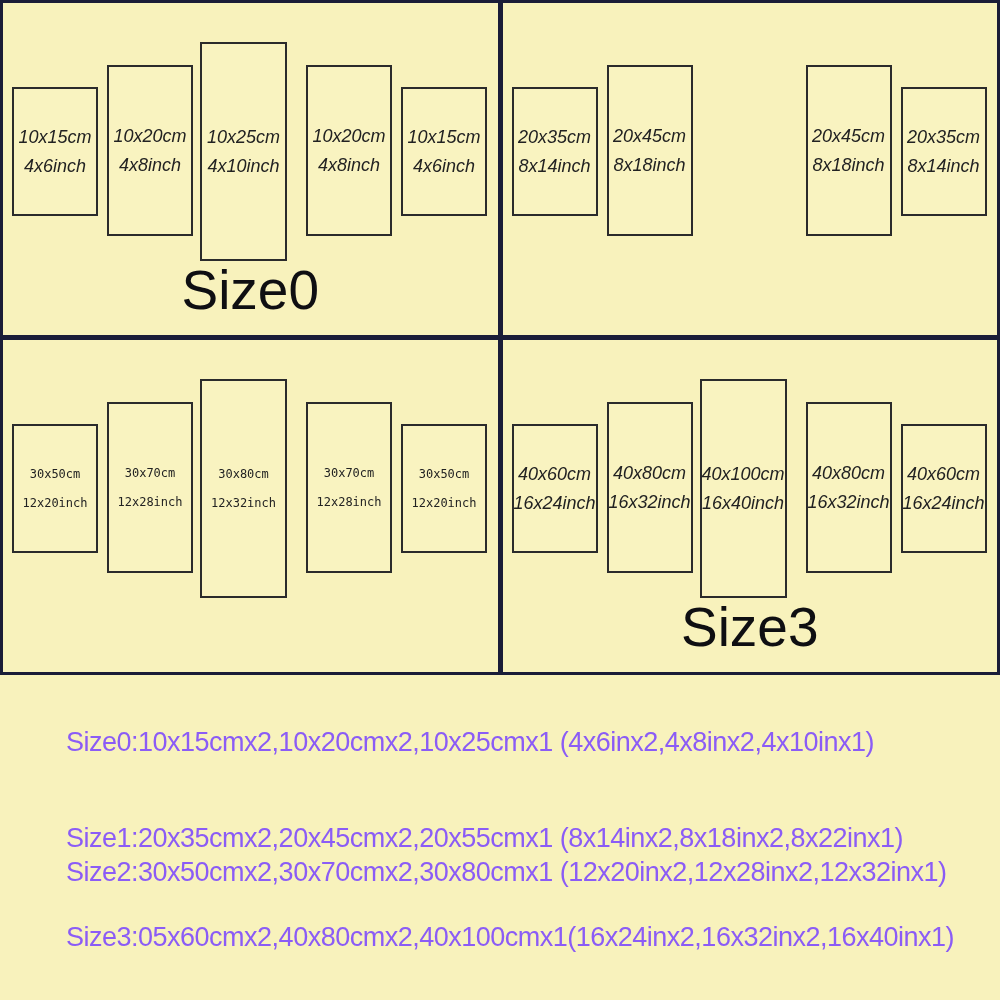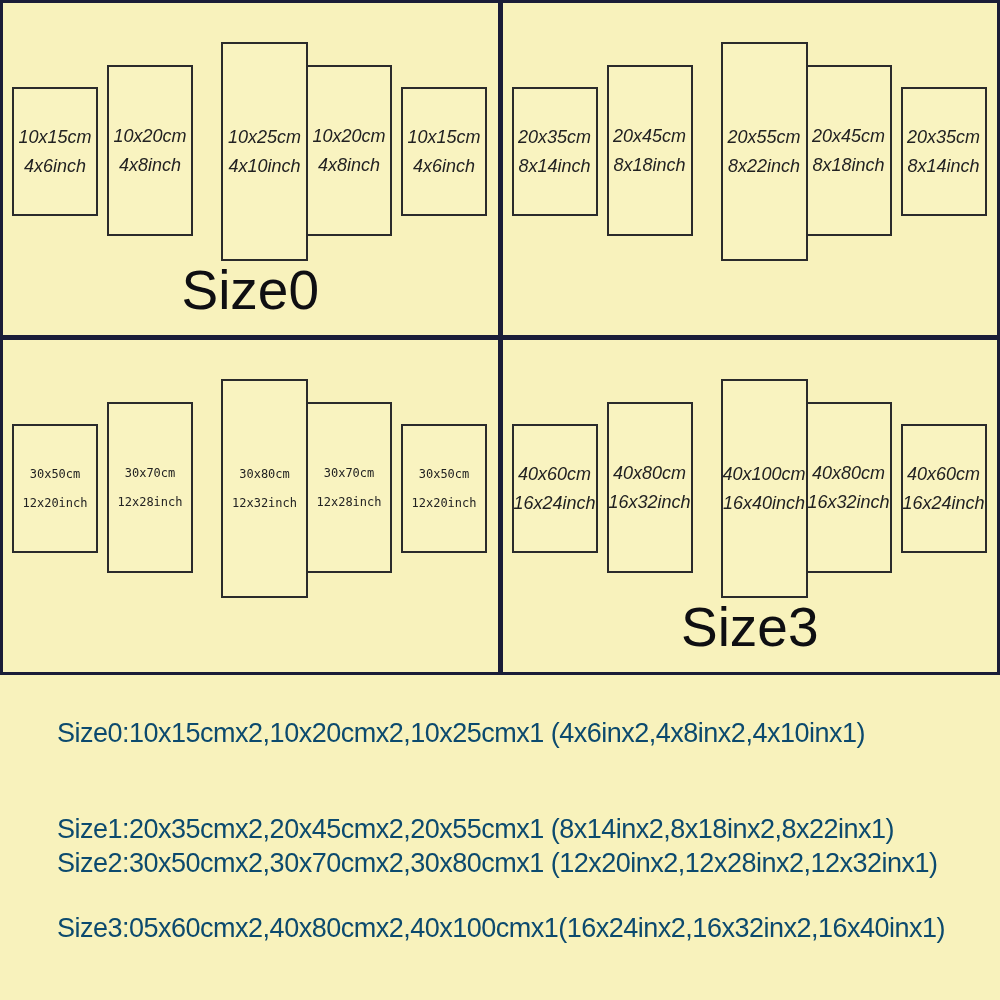--- a/index.html
+++ b/index.html
@@ -24,33 +24,33 @@
     font-family:"Liberation Sans",sans-serif;
     font-style:italic;font-size:18px;line-height:29px;
     color:#222222;white-space:nowrap;
   }
   .quadrant.mono .pl{
     font-family:"DejaVu Sans Mono",monospace;
     font-style:normal;font-size:12px;line-height:29px;
   }
   .p1{left:9px;top:84px;width:86px;height:129px;}
   .p2{left:104px;top:62px;width:86px;height:171px;}
-  .p3{left:218px;top:39px;width:87px;height:219px;}
+  .p3{left:197px;top:39px;width:87px;height:219px;}
   .p4{left:303px;top:62px;width:86px;height:171px;}
   .p5{left:398px;top:84px;width:86px;height:129px;}
   .qlabel{
     position:absolute;left:0;top:262px;width:100%;
     text-align:center;font-size:55px;line-height:50px;
     color:#0f0f12;letter-spacing:0px;
   }
   
   .sline{
-    position:absolute;left:57px;margin:0;
+    position:absolute;left:57px;margin:9px;
     font-size:27px;line-height:34px;letter-spacing:-0.5px;
-    color:#0c4a6e;white-space:nowrap;
+    color:#8b5cf6;white-space:nowrap;
   }
   .l1{top:716px;} .l2{top:812px;} .l3{top:846px;} .l4{top:911px;}
 </style>
 </head>
 <body>
 
 <div class="stage">
 
   <div class="board">
 
@@ -79,24 +79,20 @@
     </section>
 
     <section class="quadrant">
       <div class="panel p1">
         <span class="pl">20x35cm</span>
         <span class="pl">8x14inch</span>
       </div>
       <div class="panel p2">
         <span class="pl">20x45cm</span>
         <span class="pl">8x18inch</span>
-      </div>
-      <div class="panel p3">
-        <span class="pl">20x55cm</span>
-        <span class="pl">8x22inch</span>
       </div>
       <div class="panel p4">
         <span class="pl">20x45cm</span>
         <span class="pl">8x18inch</span>
       </div>
       <div class="panel p5">
         <span class="pl">20x35cm</span>
         <span class="pl">8x14inch</span>
       </div>
     </section>

